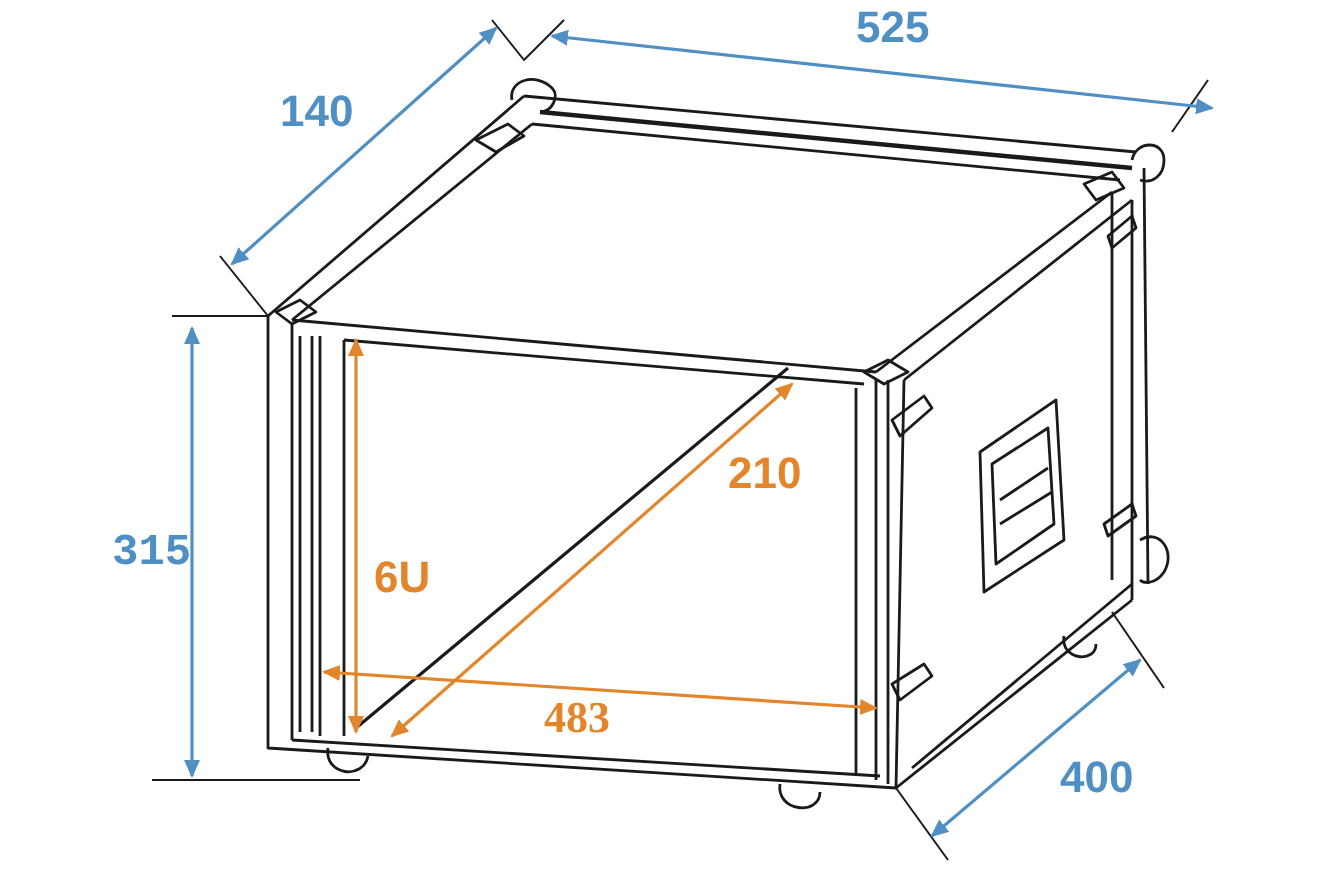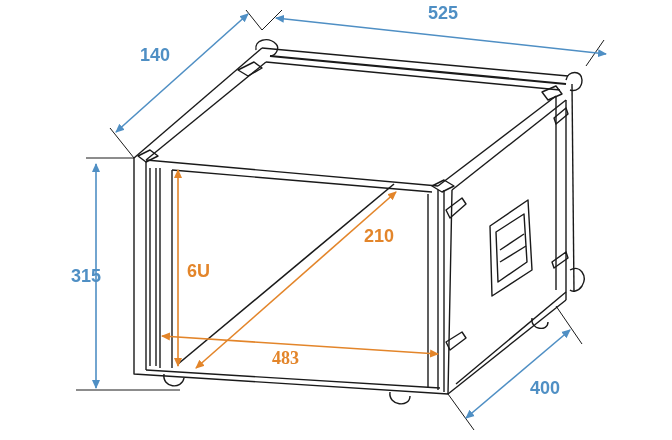--- a/index.html
+++ b/index.html
@@ -8,21 +8,21 @@
       width: 672px;
       height: 440px;
       overflow: hidden;
       background: #ffffff;
     }
     svg { position: absolute; left: 0; top: 0; }
     .dim-label {
       position: absolute;
       font-family: "Liberation Sans", sans-serif;
       font-weight: bold;
-      font-size: 18px;
+      font-size: 22px;
       line-height: 17px;
       white-space: nowrap;
     }
     .dim-blue { color: #4f8fc4; }
     .dim-orange { color: #e3852a; }
   </style>
 </head>
 <body>
 
 <div id="canvas">
@@ -114,20 +114,20 @@
 
     <g stroke="#e3852a" stroke-width="1.6" fill="none">
       <line x1="178" y1="170" x2="178" y2="366" marker-start="url(#arrOrange)" marker-end="url(#arrOrange)"></line>
       <line x1="196" y1="368" x2="396" y2="192" marker-start="url(#arrOrange)" marker-end="url(#arrOrange)"></line>
       <line x1="162" y1="336" x2="438" y2="354" marker-start="url(#arrOrange)" marker-end="url(#arrOrange)"></line>
     </g>
   </svg>
 
   <div class="dim-label dim-blue" style="left:140px; top:47px;">140</div>
   <div class="dim-label dim-blue" style="left:428px; top:5px;">525</div>
-  <div class="dim-label dim-blue" style="left:71px; top:268px;">315</div>
+  <div class="dim-label dim-blue" style="left:56px; top:268px;font-family:Liberation Mono, monospace;">315</div>
   <div class="dim-label dim-blue" style="left:530px; top:380px;">400</div>
 
-  <div class="dim-label dim-orange" style="left:187px; top:263px;text-align:right;">6U</div>
+  <div class="dim-label dim-orange" style="left:187px; top:280px;text-align:right;">6U</div>
   <div class="dim-label dim-orange" style="left:364px; top:228px;">210</div>
   <div class="dim-label dim-orange" style="left:272px; top:350px;font-family:Liberation Serif, serif;">483</div>
 
 </div>
 
 </body></html>

